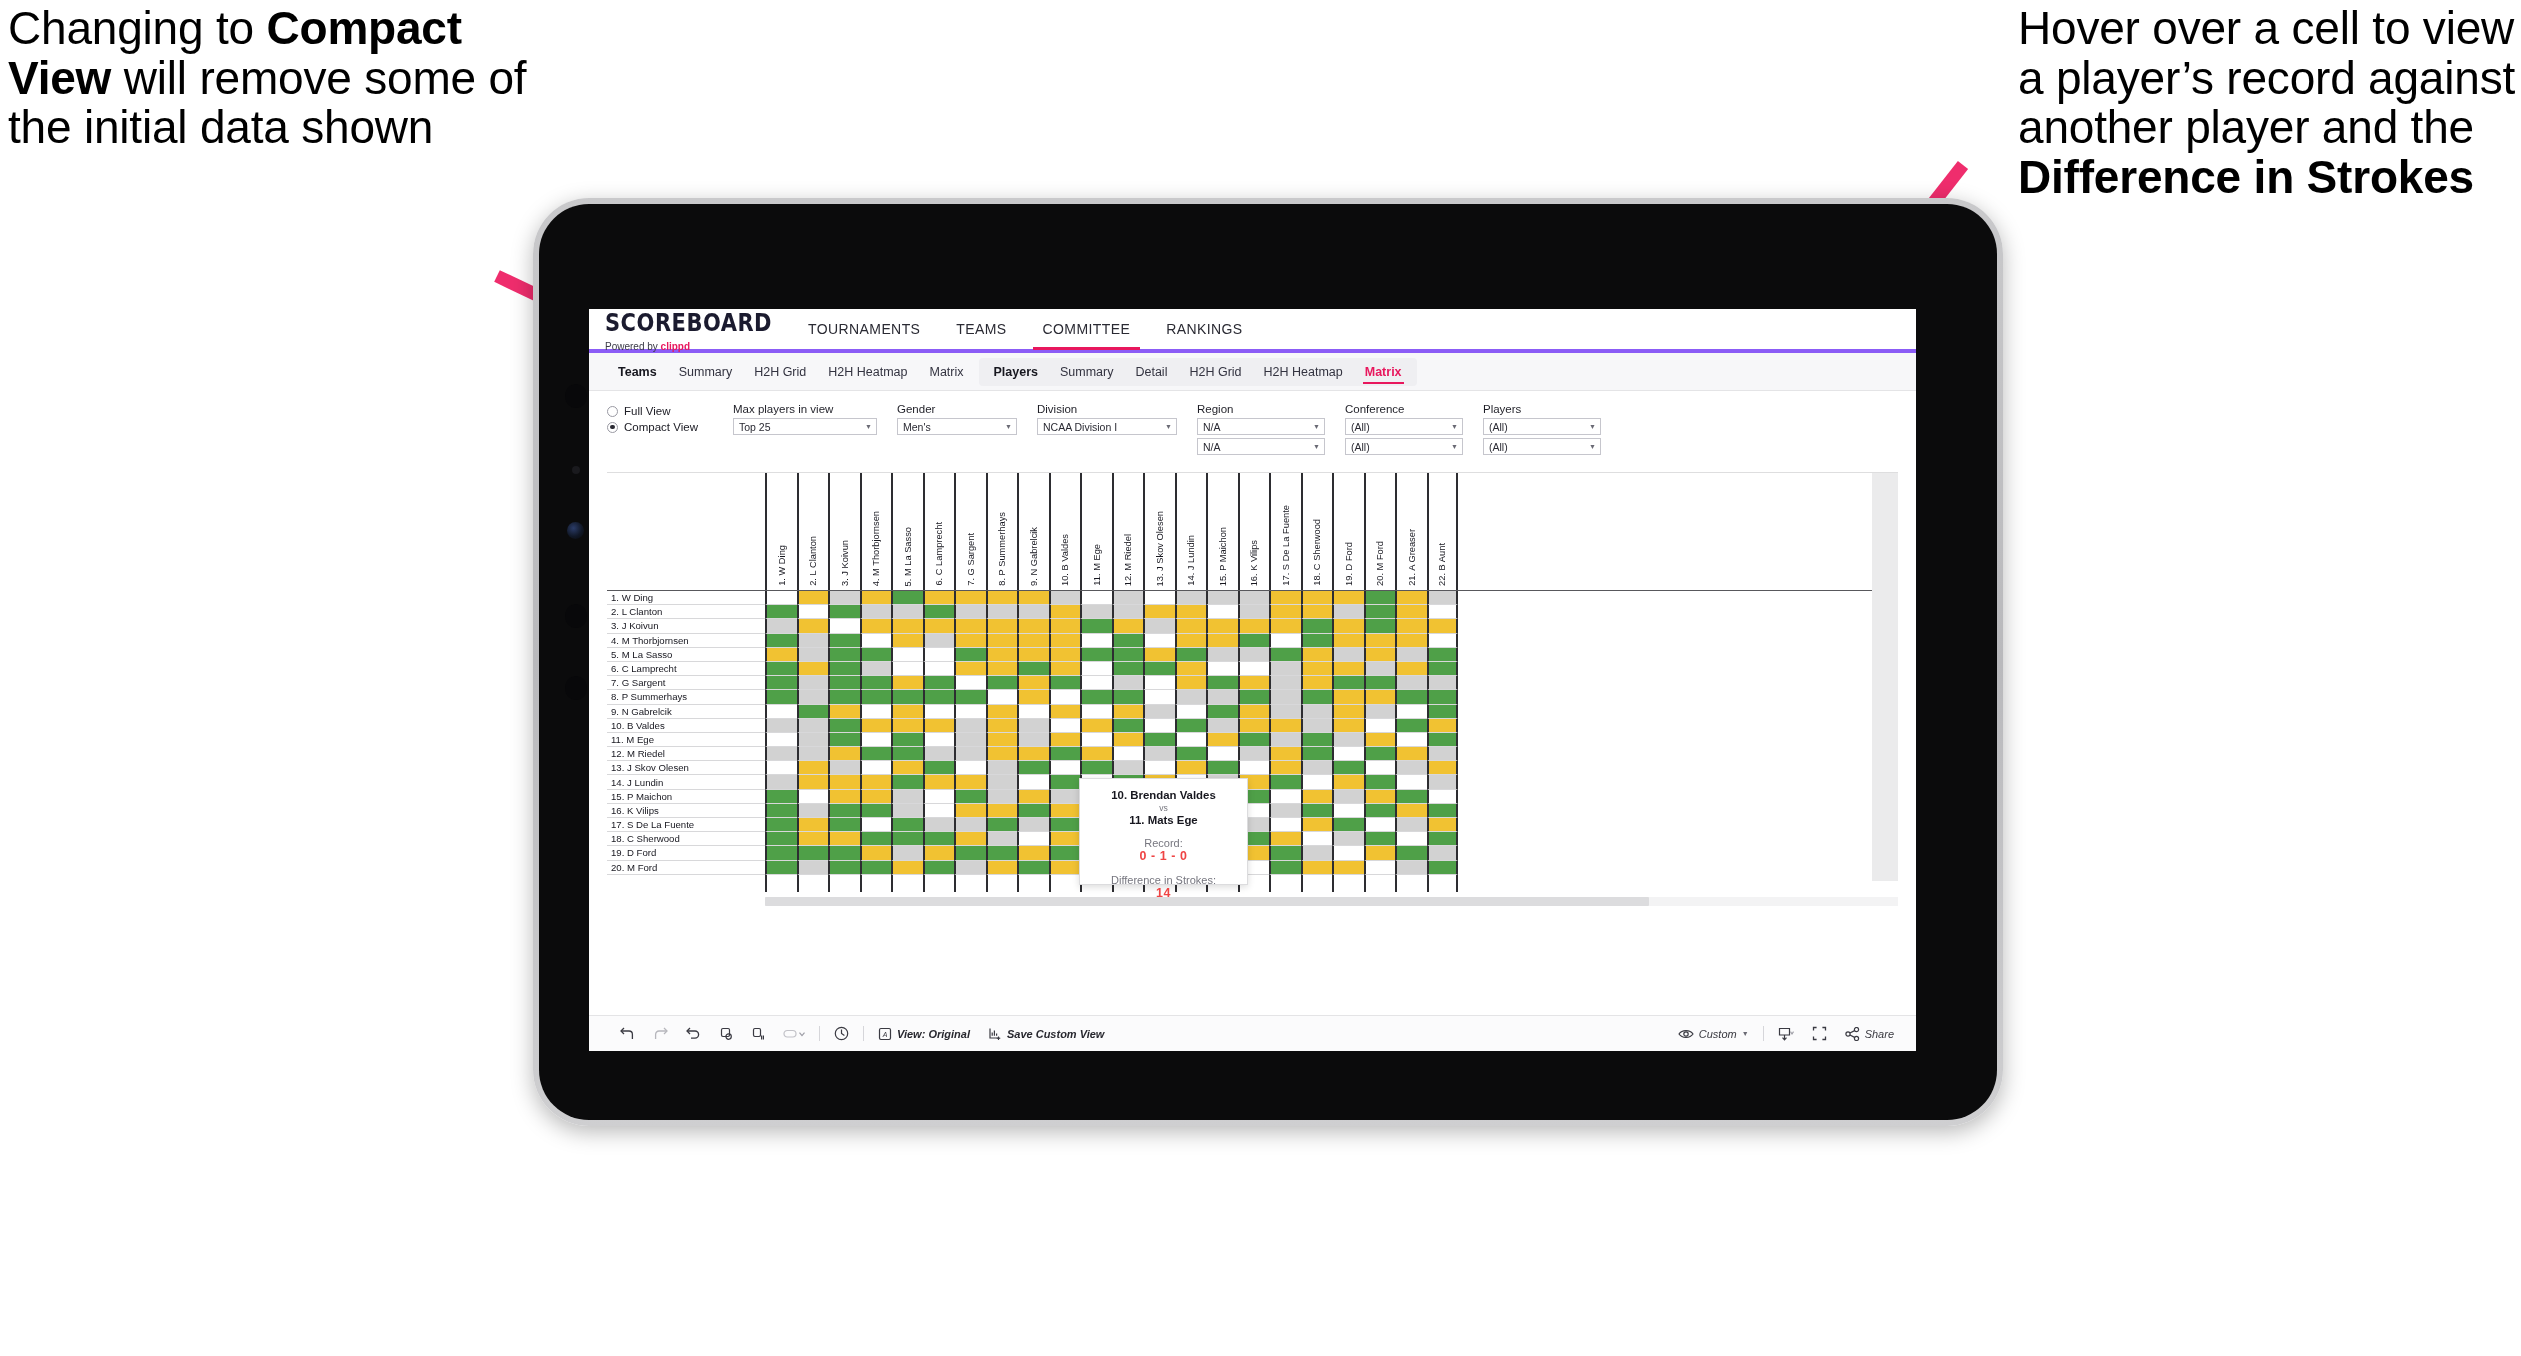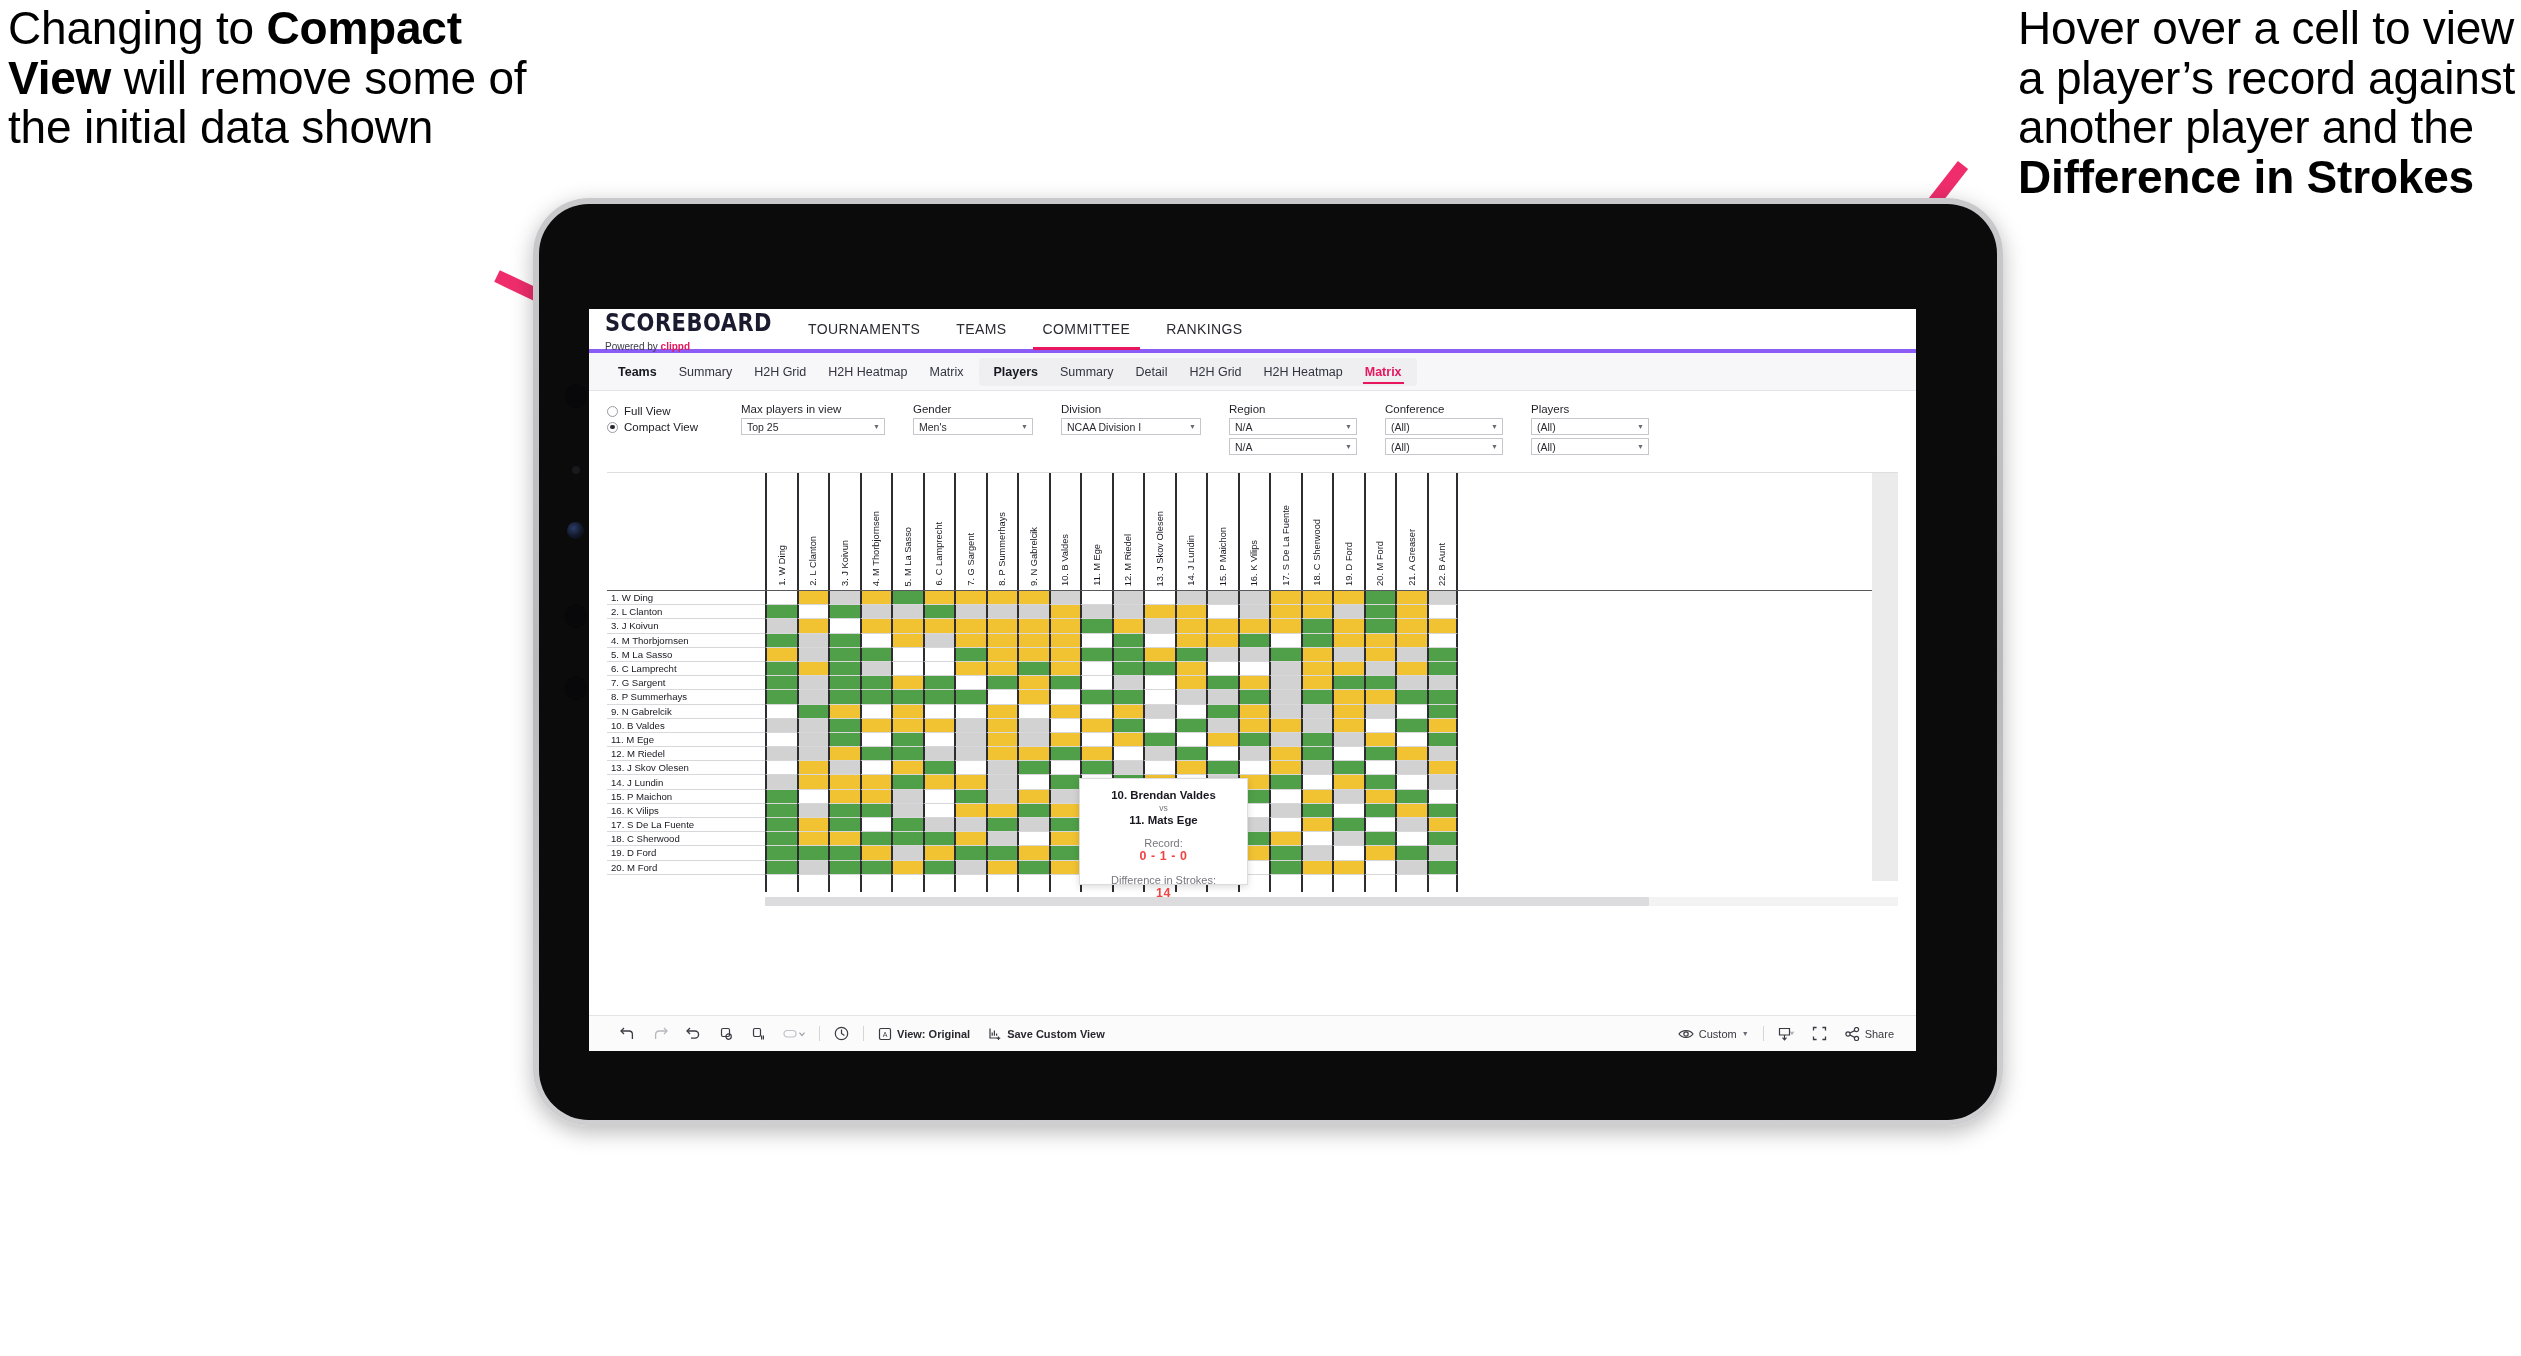--- a/index.html
+++ b/index.html
@@ -97,21 +97,21 @@
     display:flex; align-items:center; height:100%;
   }
   .sub-item.head { font-weight:700; color:#17171f; }
   .sub-item.sel  { color:#e8175d; font-weight:600; }
   .sub-item.sel::after {
     content:""; position:absolute; left:9px; right:9px; bottom:2px; height:2px; background:#e8175d;
   }
 
   
   #filters {
-    display:flex; align-items:flex-start; gap:16px;
+    display:flex; align-items:flex-start; gap:8px;
     padding: 12px 0 8px 18px; background:#ffffff;
   }
   .view-toggle { width: 118px; padding-top:2px; }
   .radio-row { display:flex; align-items:center; gap:6px; margin-bottom:4px; font-size:11.5px; color:#202028; cursor:pointer; }
   .radio {
     width: 11px; height: 11px; border-radius:50%;
     border: 1.3px solid #9a9aa3; background:#fff;
     display:inline-block; position:relative; flex:none;
   }
   .radio.on::after {
@@ -198,21 +198,21 @@
   .tt-lbl  { font-size: 11px; color:#76767f; }
   .tt-val  { font-size: 12.4px; font-weight:700; color:#ef4444; letter-spacing:.6px; }
   .tt-gap  { height: 11px; }
 
   
   #bottombar {
     position:absolute; left:0; bottom:0; width:100%; height: 36px;
     background:#fbfbfc; border-top:1px solid #e4e4e6;
     display:flex; align-items:center; padding-left: 22px; gap: 0;
   }
-  .tb { display:flex; align-items:center; gap:5px; padding: 0 9px; font-size:11px; color:#38383f; cursor:pointer; }
+  .tb { display:flex; align-items:center; gap:5px; padding: 0 9px; font-size:11px; color:#38383f; cursor:pointer;font-style:italic; }
   .tb svg { display:block; }
   .tb-sep { width:1px; height:15px; background:#d6d6da; margin: 0 5px; }
   .tb-lbl { font-weight:700; font-size: 11px; color:#28282f; }
 </style>
 </head>
 <body>
 
 <div class="annot" id="annot-left">
   <span>Changing to </span><b>Compact View</b><span> will remove some of the initial data shown</span>
 </div>

